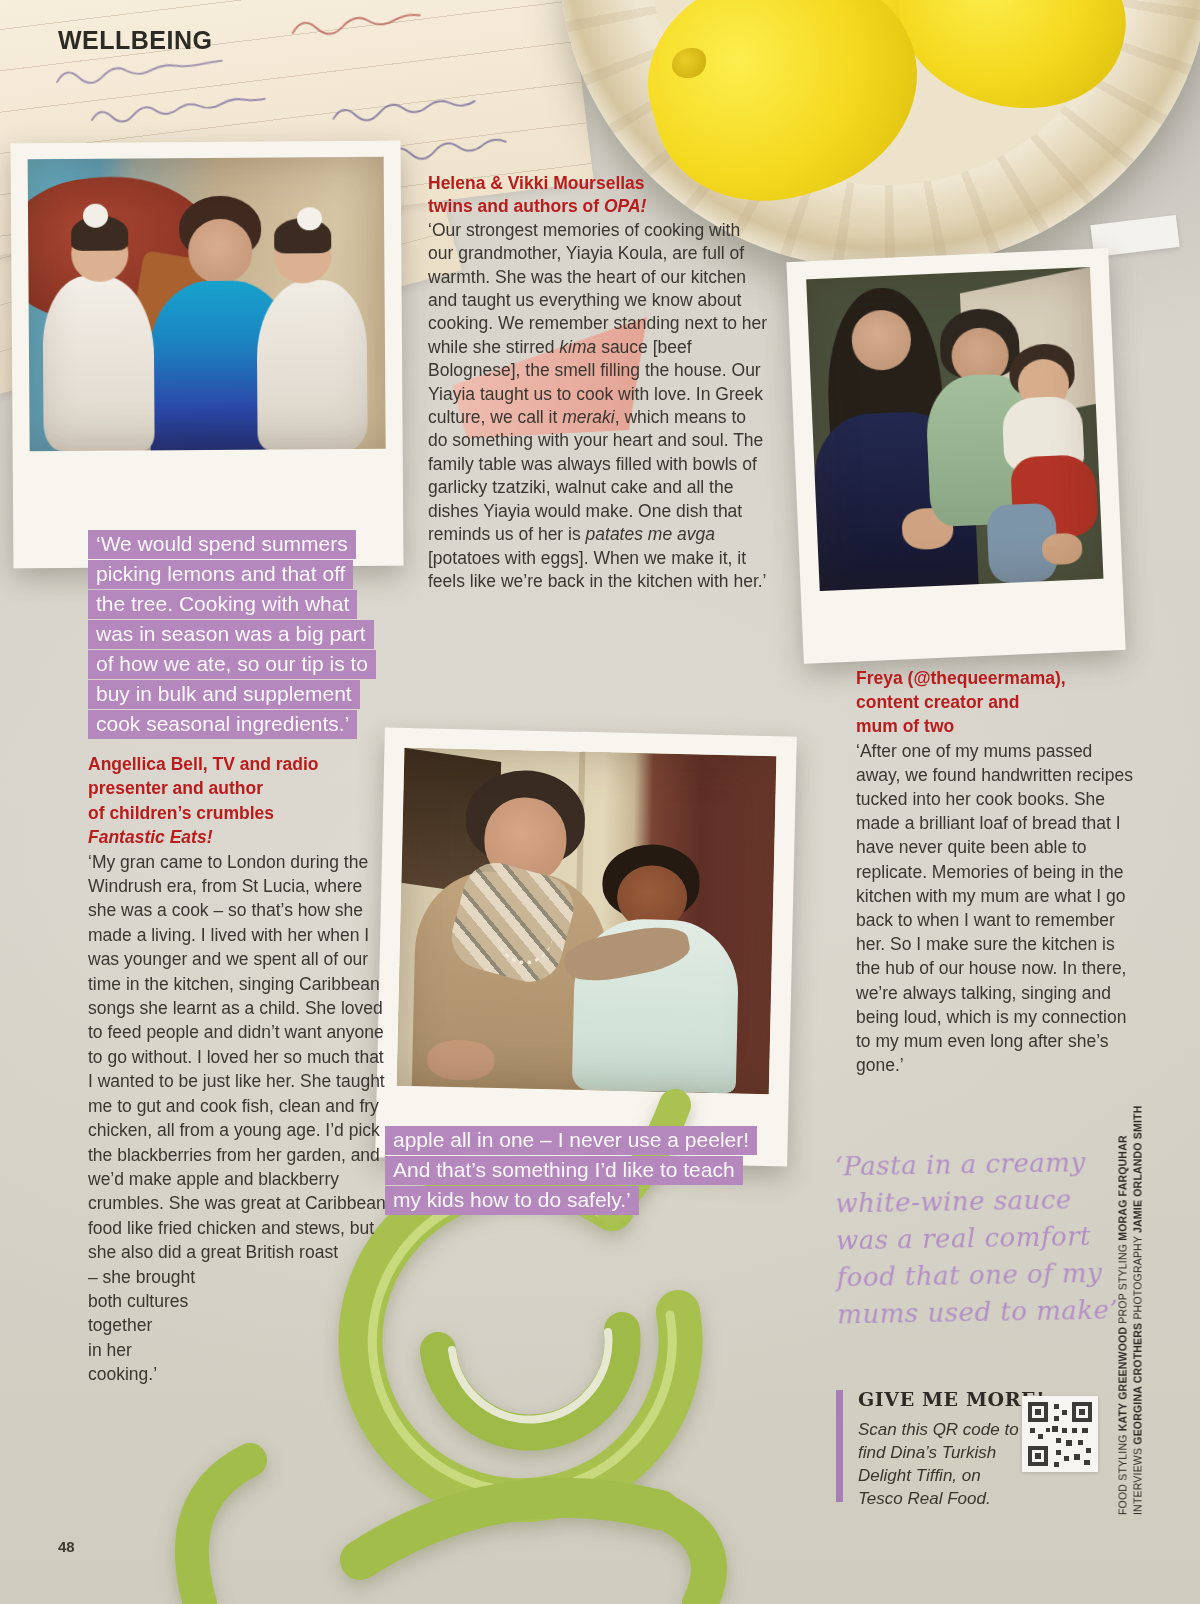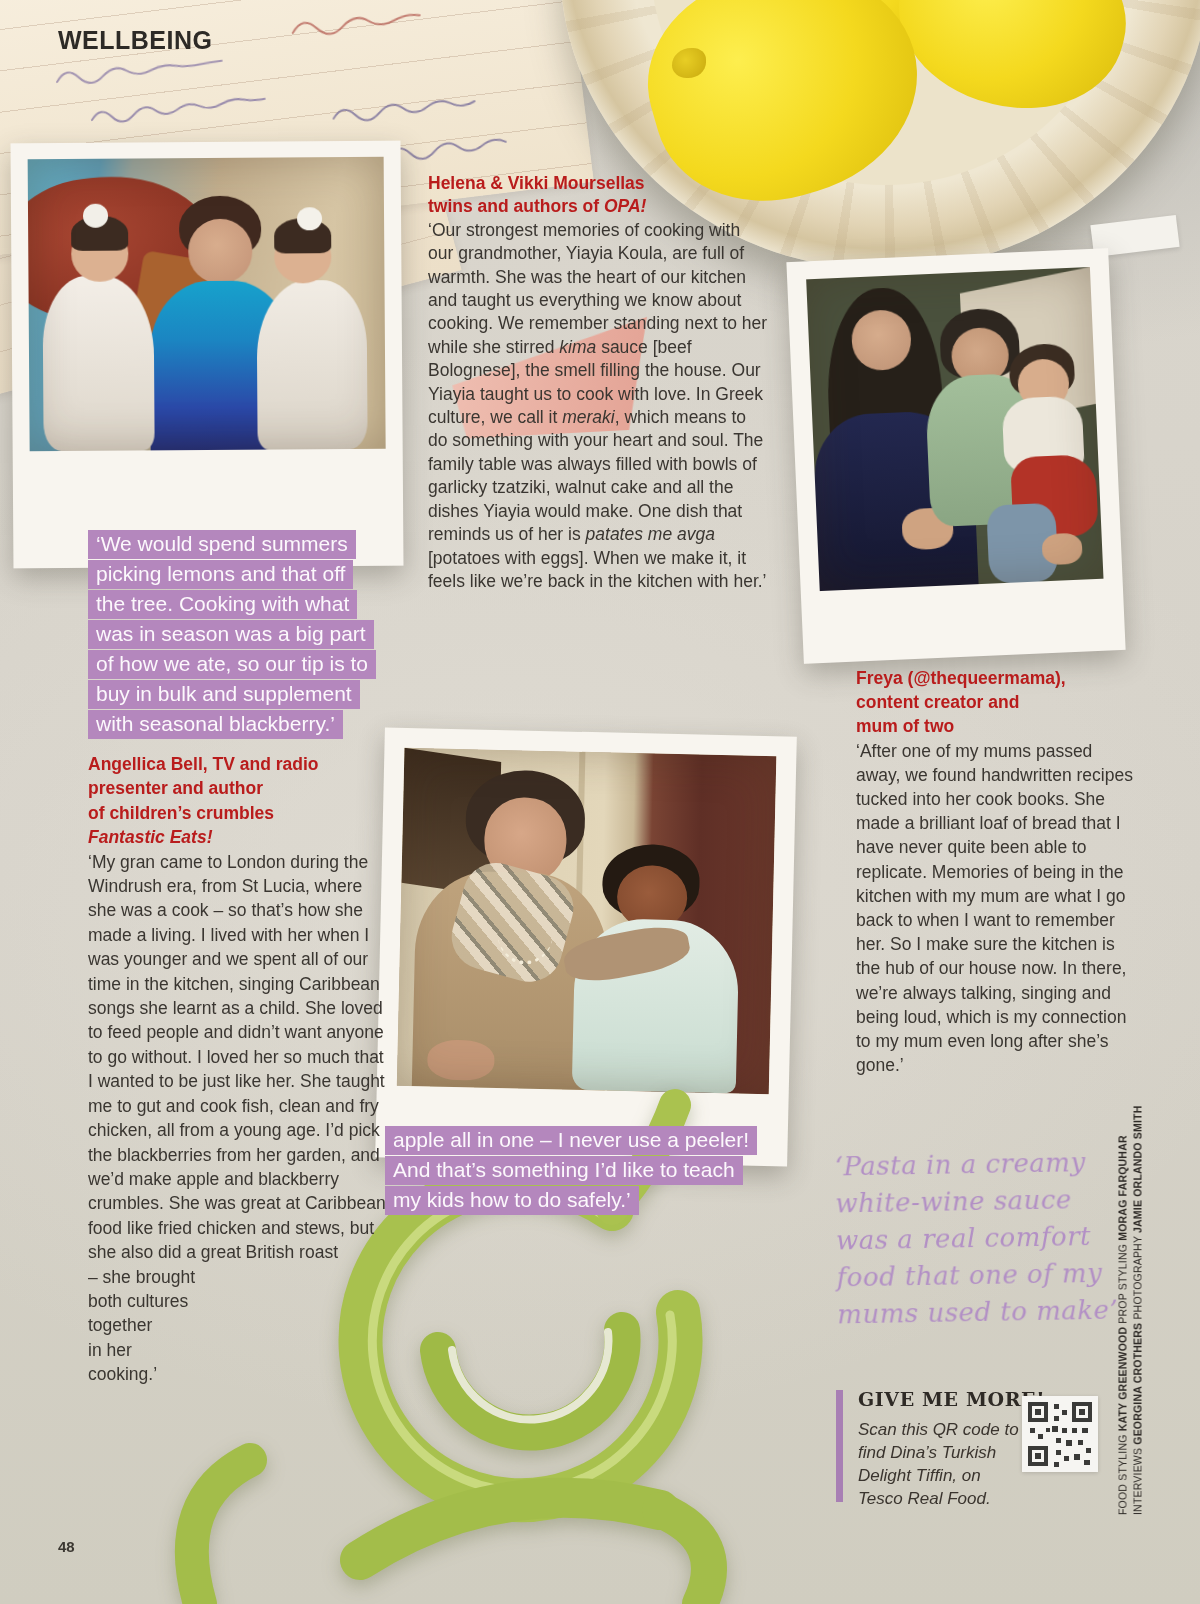--- a/index.html
+++ b/index.html
@@ -232,21 +232,21 @@
 
   <div class="section-label">WELLBEING</div>
 
   <div class="quote quote-left">
       <div><span class="line-inner">‘We would spend summers</span></div>
       <div><span class="line-inner">picking lemons and that off</span></div>
       <div><span class="line-inner">the tree. Cooking with what</span></div>
       <div><span class="line-inner">was in season was a big part</span></div>
       <div><span class="line-inner">of how we ate, so our tip is to</span></div>
       <div><span class="line-inner">buy in bulk and supplement</span></div>
-      <div><span class="line-inner">with seasonal blackberry.’</span></div>
+      <div><span class="line-inner">cook seasonal ingredients.’</span></div>
     </div>
 
   <div class="article art-helena">
     <div class="hd">
         <div><span>Helena &amp; Vikki Moursellas</span></div>
         <div><span>twins and authors of </span><span class="it">OPA!</span></div>
       </div>
     <div><span>‘Our strongest memories of cooking with our grandmother, Yiayia Koula, are full of warmth. She was the heart of our kitchen and taught us everything we know about cooking. We remember standing next to her while she stirred </span><span class="it">kima</span><span> sauce [beef Bolognese], the smell filling the house. Our Yiayia taught us to cook with love. In Greek culture, we call it </span><span class="it">meraki</span><span>, which means to do something with your heart and soul. The family table was always filled with bowls of garlicky tzatziki, walnut cake and all the dishes Yiayia would make. One dish that reminds us of her is </span><span class="it">patates me avga</span><span> [potatoes with eggs]. When we make it, it feels like we’re back in the kitchen with her.’</span></div>
   </div>
 

